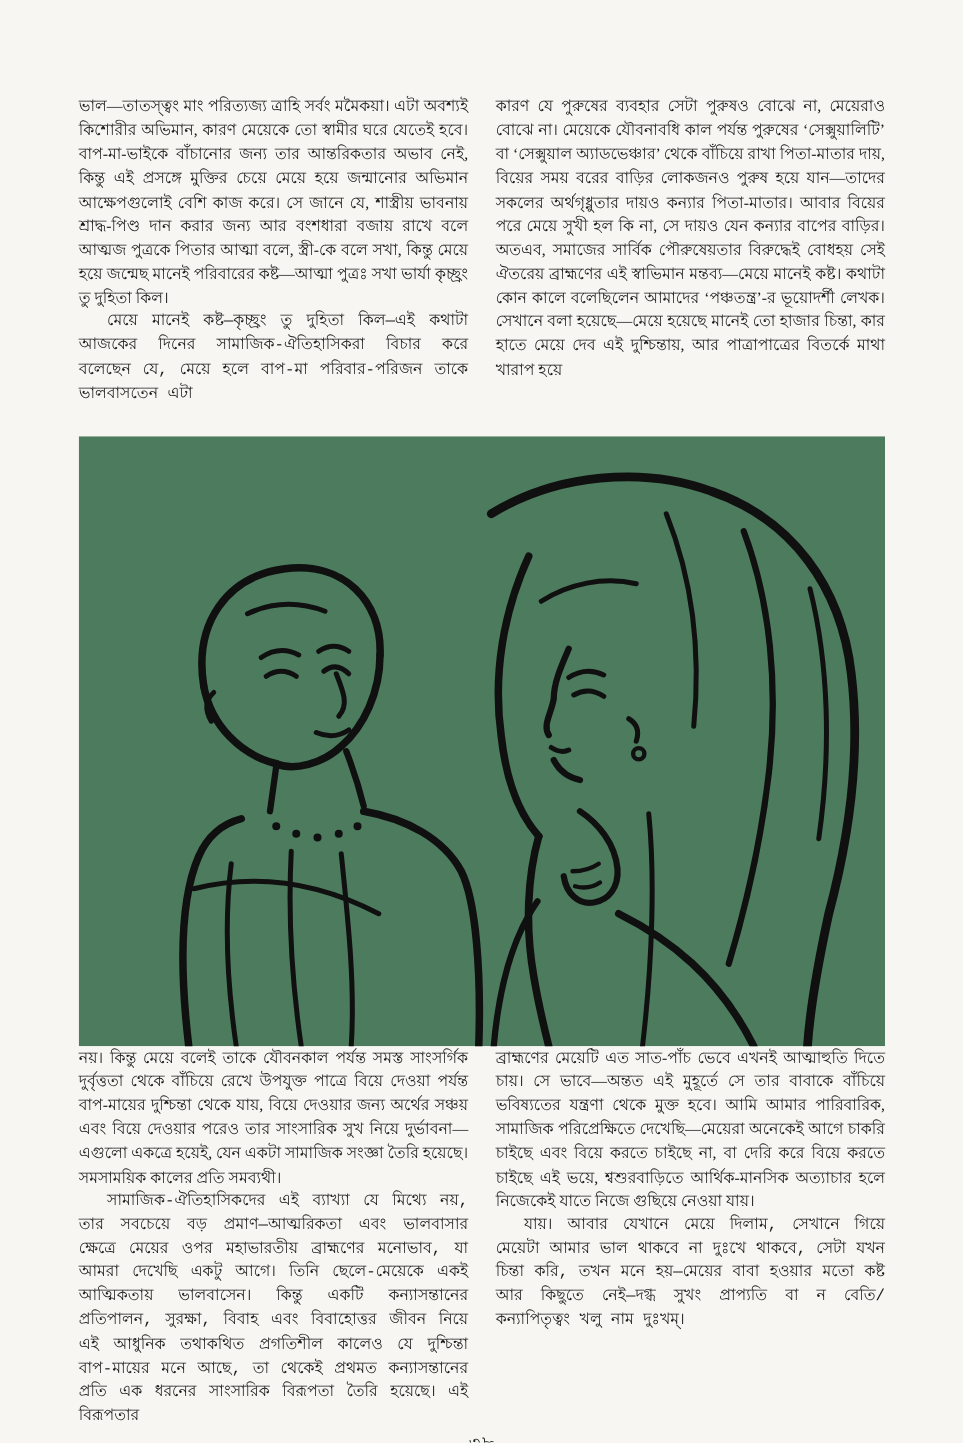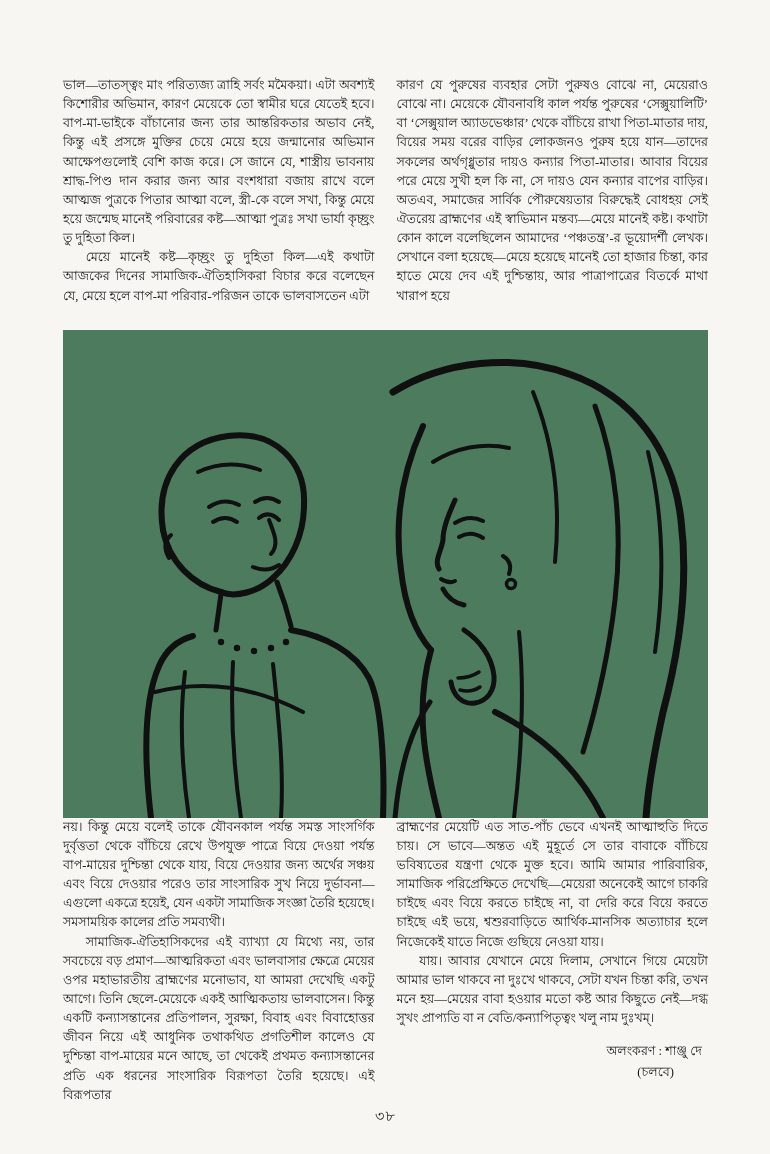--- a/index.html
+++ b/index.html
@@ -21,21 +21,21 @@
     display:flex;
     gap:22px;
   }
   .col{
     flex:1 1 0;
     font-size:12.6px;
     line-height:1.52;
     text-align:justify;
   }
   .col p{margin:0;}
-  .col p + p{text-indent:1.8em;}
+  .col p + p{text-indent:1.8em;font-family:Liberation Mono, monospace;}
   .illustration-wrap{
     margin-top:24px;
     height:488px;
   }
   .illustration-wrap svg{display:block;}
   .bottom-cols{margin-top:0;}
   .credit-block{
     margin-top:14px;
     font-size:12.6px;
     text-align:right;
@@ -123,22 +123,18 @@
   </div>
 
   <div class="cols bottom-cols">
     <div class="col">
       <p>নয়। কিন্তু মেয়ে বলেই তাকে যৌবনকাল পর্যন্ত সমস্ত সাংসর্গিক দুর্বৃত্ততা থেকে বাঁচিয়ে রেখে উপযুক্ত পাত্রে বিয়ে দেওয়া পর্যন্ত বাপ-মায়ের দুশ্চিন্তা থেকে যায়, বিয়ে দেওয়ার জন্য অর্থের সঞ্চয় এবং বিয়ে দেওয়ার পরেও তার সাংসারিক সুখ নিয়ে দুর্ভাবনা—এগুলো একত্রে হয়েই, যেন একটা সামাজিক সংজ্ঞা তৈরি হয়েছে। সমসাময়িক কালের প্রতি সমব্যথী।</p>
       <p>সামাজিক-ঐতিহাসিকদের এই ব্যাখ্যা যে মিথ্যে নয়, তার সবচেয়ে বড় প্রমাণ—আত্মরিকতা এবং ভালবাসার ক্ষেত্রে মেয়ের ওপর মহাভারতীয় ব্রাহ্মণের মনোভাব, যা আমরা দেখেছি একটু আগে। তিনি ছেলে-মেয়েকে একই আত্মিকতায় ভালবাসেন। কিন্তু একটি কন্যাসন্তানের প্রতিপালন, সুরক্ষা, বিবাহ এবং বিবাহোত্তর জীবন নিয়ে এই আধুনিক তথাকথিত প্রগতিশীল কালেও যে দুশ্চিন্তা বাপ-মায়ের মনে আছে, তা থেকেই প্রথমত কন্যাসন্তানের প্রতি এক ধরনের সাংসারিক বিরূপতা তৈরি হয়েছে। এই বিরূপতার</p>
     </div>
     <div class="col">
       <p>ব্রাহ্মণের মেয়েটি এত সাত-পাঁচ ভেবে এখনই আত্মাহুতি দিতে চায়। সে ভাবে—অন্তত এই মুহূর্তে সে তার বাবাকে বাঁচিয়ে ভবিষ্যতের যন্ত্রণা থেকে মুক্ত হবে। আমি আমার পারিবারিক, সামাজিক পরিপ্রেক্ষিতে দেখেছি—মেয়েরা অনেকেই আগে চাকরি চাইছে এবং বিয়ে করতে চাইছে না, বা দেরি করে বিয়ে করতে চাইছে এই ভয়ে, শ্বশুরবাড়িতে আর্থিক-মানসিক অত্যাচার হলে নিজেকেই যাতে নিজে গুছিয়ে নেওয়া যায়।</p>
       <p>যায়। আবার যেখানে মেয়ে দিলাম, সেখানে গিয়ে মেয়েটা আমার ভাল থাকবে না দুঃখে থাকবে, সেটা যখন চিন্তা করি, তখন মনে হয়—মেয়ের বাবা হওয়ার মতো কষ্ট আর কিছুতে নেই—দগ্ধ সুখং প্রাপ্যতি বা ন বেতি/কন্যাপিতৃত্বং খলু নাম দুঃখম্।</p>
-      <div class="credit-block">
-        <div class="credit-line">অলংকরণ : শাঞ্জু দে</div>
-        <div class="continuation-line">(চলবে)</div>
-      </div>
     </div>
   </div>
 
   <div class="page-number">৩৮</div>
 
 </div>
 
 </body></html>

